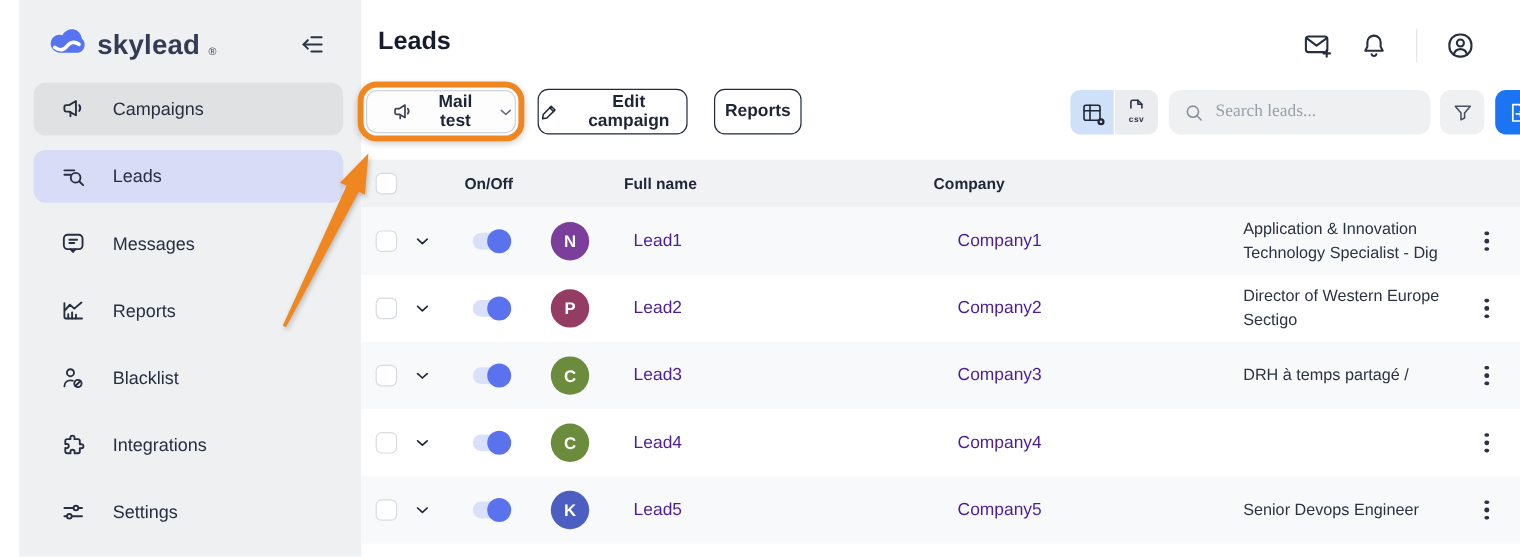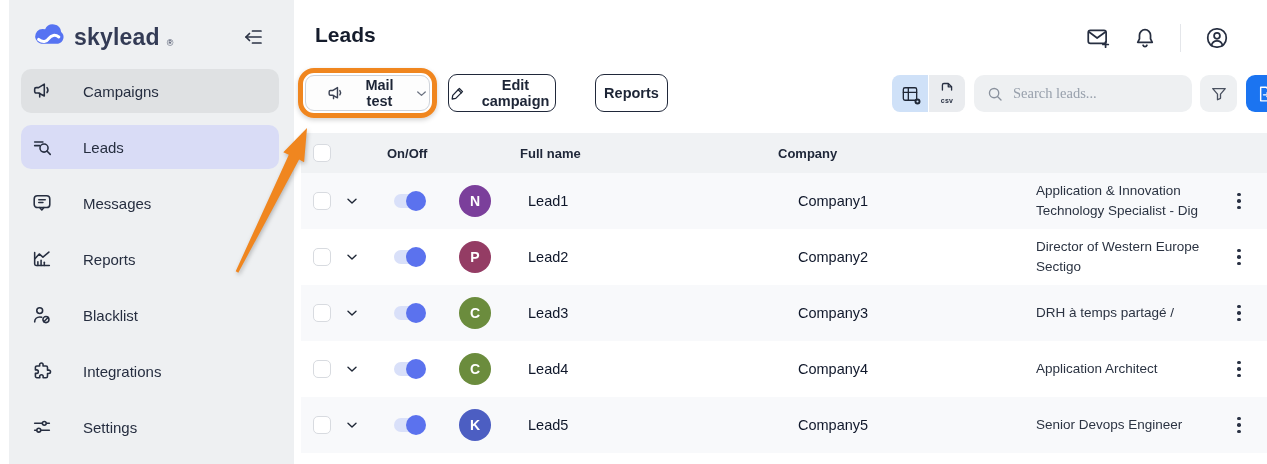--- a/index.html
+++ b/index.html
@@ -1,44 +1,44 @@
 <!DOCTYPE html>
 <html><head>
 <meta charset="utf-8">
 <style>
   * { margin:0; padding:0; box-sizing:border-box; }
   html,body { width:1267px; height:464px; }
   body { font-family:"Liberation Sans", sans-serif; background:#ffffff; overflow:hidden; position:relative; }
   .app { position:absolute; inset:0; width:1267px; height:464px; overflow:hidden; background:#ffffff; }
 
   
-  .sidebar { position:absolute; left:9px; top:0; width:285px; height:464px; background:#eef0f2; }
+  .sidebar { position:absolute; left:16px; top:0; width:285px; height:464px; background:#eef0f2; }
   .logo { position:absolute; left:22px; top:20px; display:flex; align-items:flex-end; gap:7px; }
   .logo-text { font-size:23px; font-weight:800; color:#333b55; letter-spacing:.2px; line-height:1; }
   .logo-reg { font-size:9px; color:#333b55; padding-bottom:1px; }
   .collapse-btn { position:absolute; left:232px; top:23px; width:28px; height:28px; border:none; background:transparent; cursor:pointer; color:#2a3244; }
-  .nav-item { position:absolute; left:12px; width:258px; height:44px; border-radius:10px; display:flex; align-items:center; gap:30px; padding-left:10px; color:#262e40; cursor:pointer; }
+  .nav-item { position:absolute; left:12px; width:258px; height:44px; border-radius:10px; display:flex; align-items:center; gap:22px; padding-left:22px; color:#262e40; cursor:pointer; }
   .nav-item.bg-gray { background:#dfe1e3; }
   .nav-item.bg-lav  { background:#d9dcf6; }
   .nav-icon { width:22px; height:22px; display:flex; align-items:center; justify-content:center; color:#262e40; }
   .nav-label { font-size:15px; color:#262e40; }
 
   
   .page-title { position:absolute; left:315px; top:23px; font-size:21px; font-weight:700; color:#151c2c; }
   .top-icon-btn { position:absolute; top:25px; width:26px; height:26px; border:none; background:transparent; color:#262e40; cursor:pointer; }
   .icon-mail { left:1085px; }
   .icon-bell { left:1132px; }
   .top-divider { position:absolute; left:1180px; top:24px; width:1px; height:28px; background:#e4e6ea; }
   .icon-account { left:1204px; }
 
   
   .annotation-ring { position:absolute; left:298px; top:68px; width:139px; height:50px; border:5px solid #F0861F; border-radius:16px; padding:2px; box-shadow:0 2px 5px rgba(0,0,0,.18); background:transparent; }
   .campaign-btn { width:100%; height:100%; border:1px solid #cfd3da; border-radius:9px; background:#fdfdfd; display:flex; align-items:center; justify-content:center; gap:8px; font-size:14.5px; font-weight:600; color:#1d2536; cursor:pointer; font-family:inherit;padding-left:20px; }
   .outline-btn { position:absolute; top:74px; height:38px; border:1px solid #20283a; border-radius:9px; background:#ffffff; color:#1d2536; font-size:14.5px; font-weight:600; display:flex; align-items:center; justify-content:center; gap:9px; cursor:pointer; font-family:inherit; }
-  .edit-btn { left:448px; width:108px; }
+  .edit-btn { left:448px; width:125px; }
   .reports-btn { left:595px; width:73px; }
 
   .seg-group { position:absolute; left:892px; top:75px; display:flex; gap:1px; }
   .seg-btn { width:36px; height:37px; border:none; display:flex; align-items:center; justify-content:center; cursor:pointer; color:#1f2736; position:relative; }
   .seg-btn.active { background:#cfe1f8; border-radius:8px 0 0 8px; }
   .seg-btn.inactive { background:#eaecef; border-radius:0 8px 8px 0; color:#2a3244; }
   .csv-text { position:absolute; bottom:8px; left:0; right:0; text-align:center; font-size:7px; font-weight:700; letter-spacing:.3px; color:#2a3244; }
 
   .search-box { position:absolute; left:974px; top:75px; width:218px; height:37px; background:#eef0f2; border-radius:10px; display:flex; align-items:center; gap:9px; padding:0 12px; }
   .search-box input { border:none; background:transparent; outline:none; font-size:14.5px; color:#2a3244; width:160px; font-family:Liberation Serif, serif; }
@@ -54,21 +54,21 @@
   .thead .checkbox { left:12px; top:11px; }
 
   .tbody { position:absolute; left:301px; top:173px; width:966px; }
   .trow { position:relative; width:966px; height:56px; background:#ffffff; }
   .trow:nth-child(odd) { background:#f8f9fb; }
   .trow .checkbox { left:12px; top:19px; }
   .chev { position:absolute; left:43px; top:20px; width:16px; height:16px; color:#1f2736; cursor:pointer; }
   .toggle { position:absolute; left:93px; top:21px; width:30px; height:14px; border-radius:7px; background:#d9e0f9; cursor:pointer; }
   .knob { position:absolute; right:-2px; top:-3px; width:20px; height:20px; border-radius:50%; background:#5b72ee; }
   .avatar { position:absolute; left:158px; top:12px; width:32px; height:32px; border-radius:50%; color:#ffffff; font-size:14px; font-weight:700; display:flex; align-items:center; justify-content:center; }
-  .cell-name, .cell-company { position:absolute; top:50%; transform:translateY(-50%); font-size:14.5px; color:#0f172a; }
+  .cell-name, .cell-company { position:absolute; top:50%; transform:translateY(-50%); font-size:14.5px; color:#4c1d95; }
   .cell-name { left:227px; }
   .cell-company { left:497px; }
   .cell-occupation { position:absolute; left:735px; top:50%; transform:translateY(-50%); width:200px; font-size:13.5px; line-height:20px; color:#2b3342; overflow:hidden; white-space:nowrap; }
   .cell-occupation span { display:block; }
   .kebab { position:absolute; left:929px; top:50%; transform:translateY(-50%); width:18px; height:22px; display:flex; flex-direction:column; align-items:center; justify-content:center; gap:3px; cursor:pointer; }
   .kebab i { width:3.5px; height:3.5px; border-radius:50%; background:#2a3244; }
 
   
   .arrow-annotation { position:absolute; left:0; top:0; width:1267px; height:464px; pointer-events:none; filter:drop-shadow(1px 2px 2px rgba(0,0,0,.25)); }
 
@@ -370,23 +370,20 @@
         <svg width="16" height="16" viewBox="0 0 24 24" fill="none" stroke="currentColor" stroke-width="2.1" stroke-linecap="round" stroke-linejoin="round">
             <path d="M6 9.5l6 5.5 6-5.5"></path>
           </svg>
       </span>
       <span class="toggle">
           <span class="knob"></span>
         </span>
       <span class="avatar" style="background-color: rgb(107, 140, 61);">C</span>
       <span class="cell-name">Lead4</span>
       <span class="cell-company">Company4</span>
-      <span class="cell-occupation">
-        <span>Application Architect</span>
-      </span>
       <span class="kebab">
           <i></i>
           <i></i>
           <i></i>
         </span>
     </div>
 
     <div class="trow">
       <span class="checkbox"></span>
       <span class="chev">

